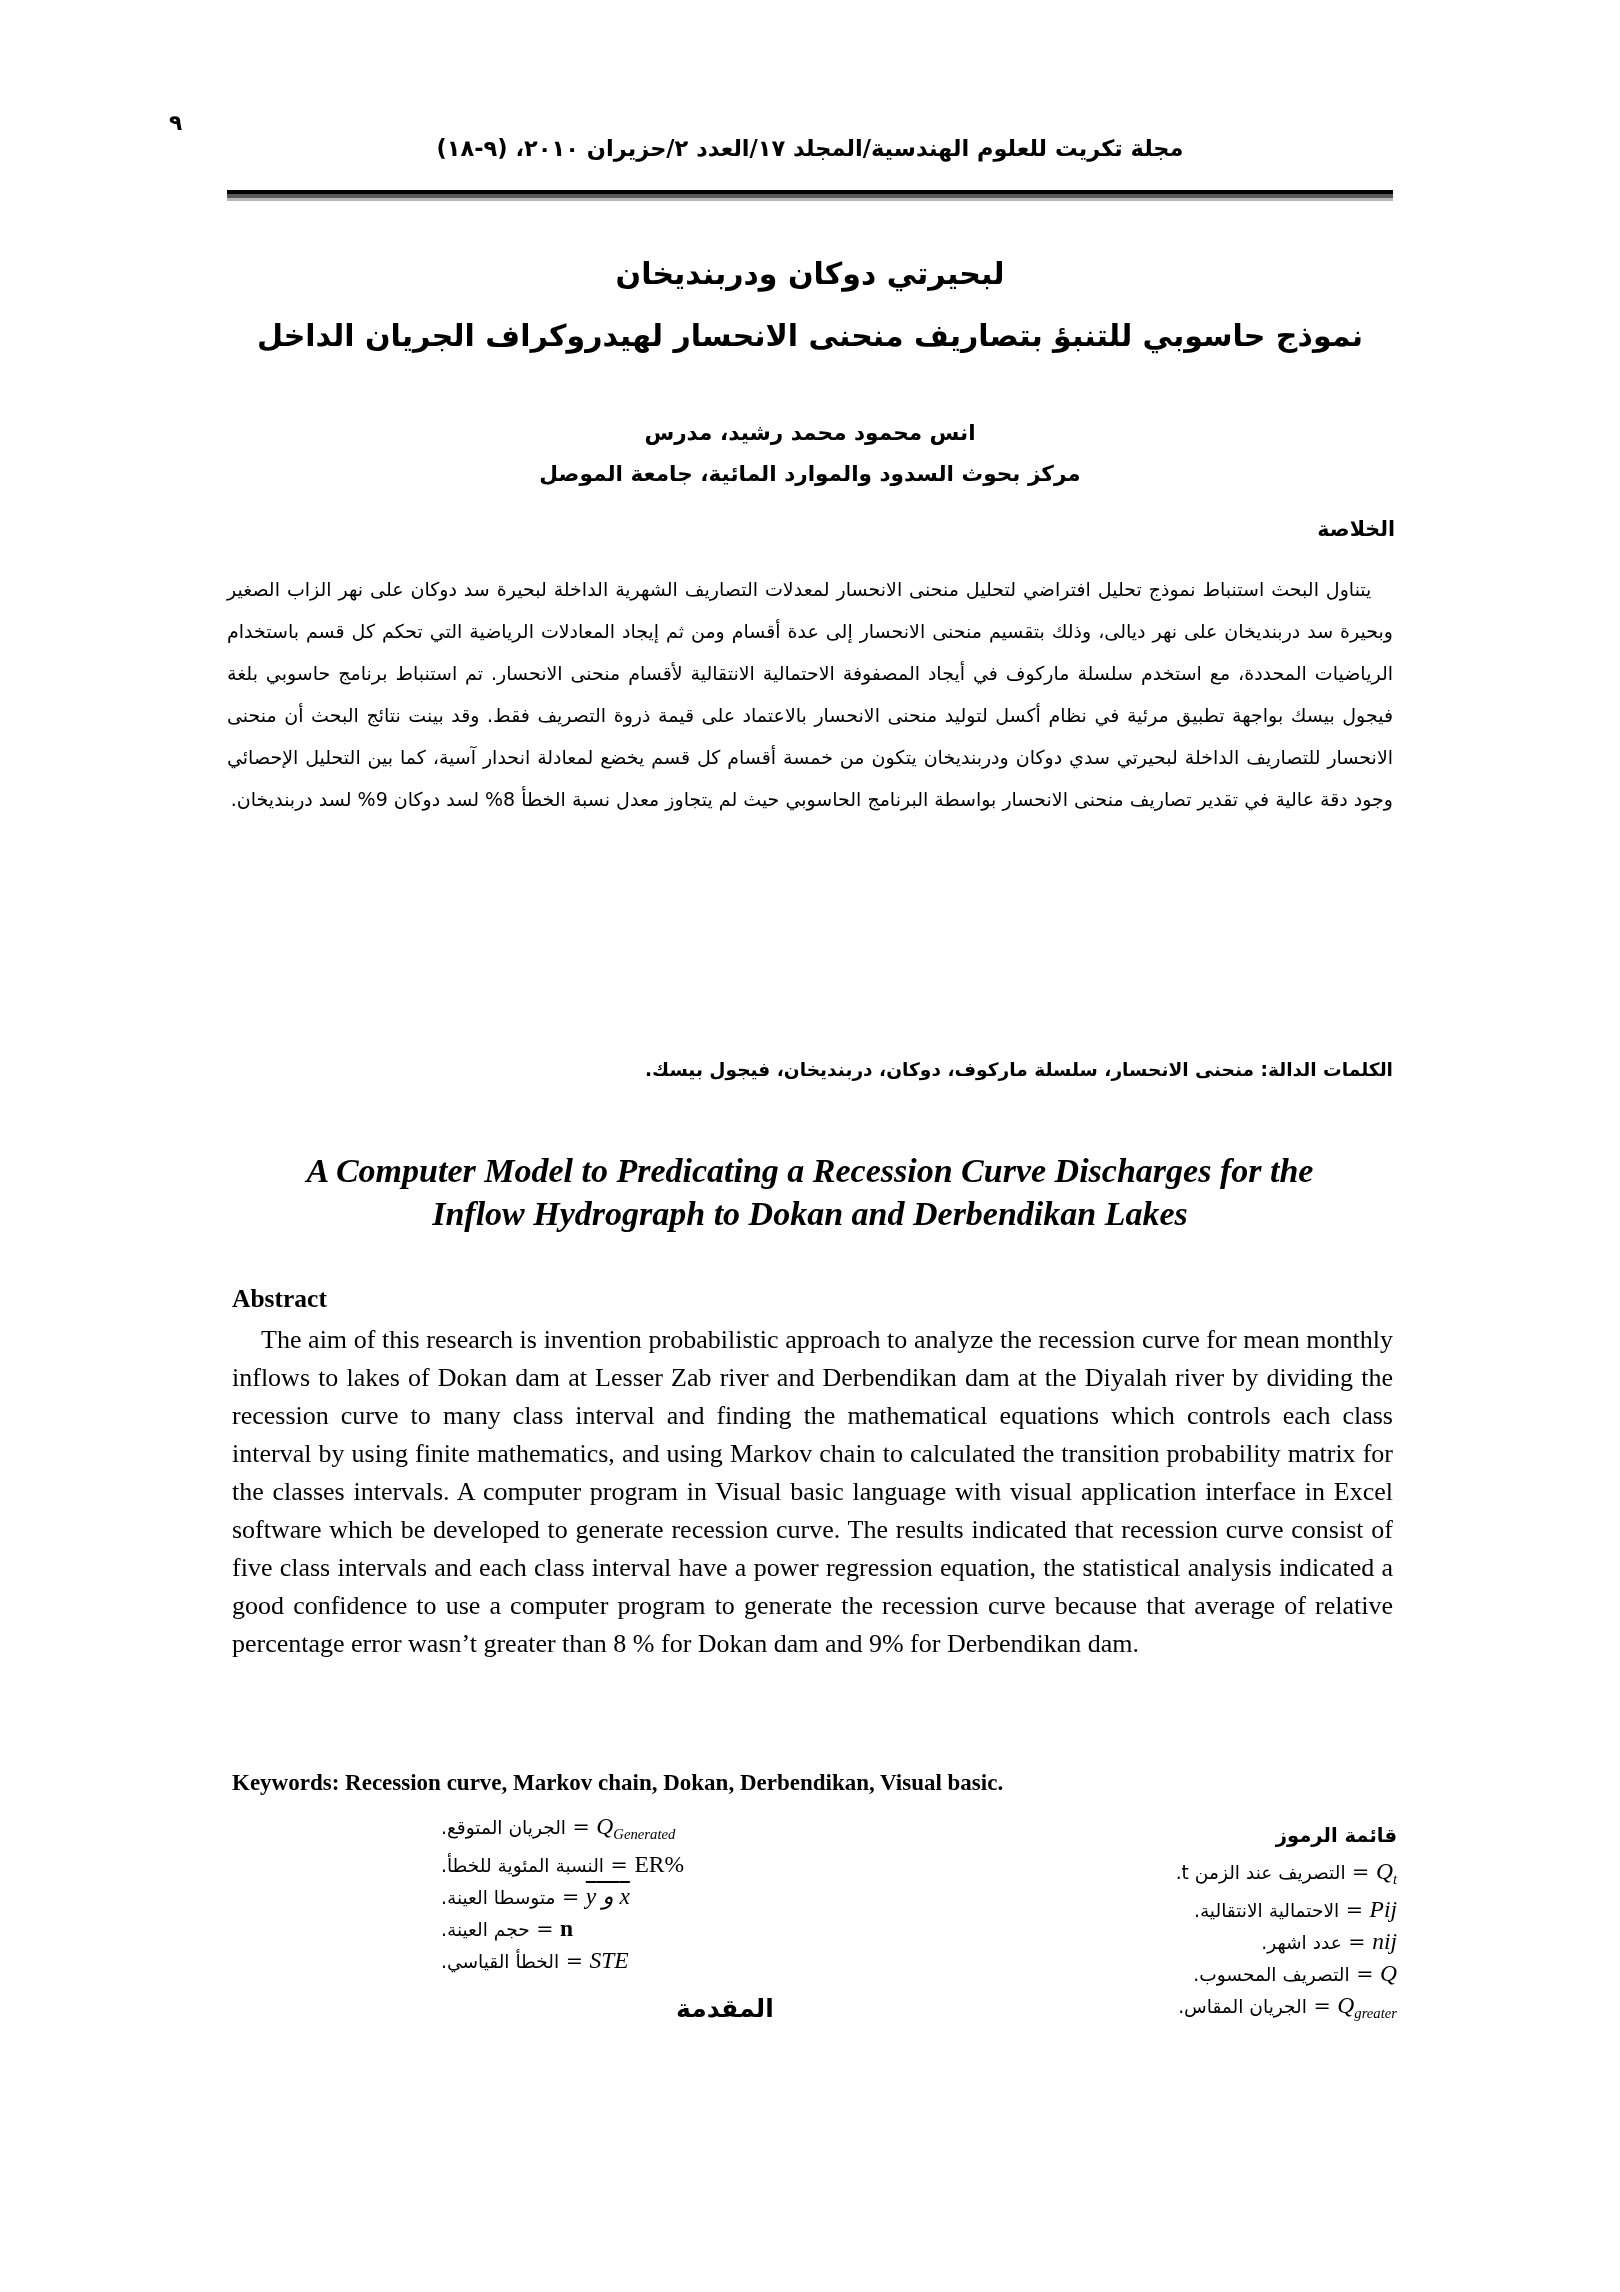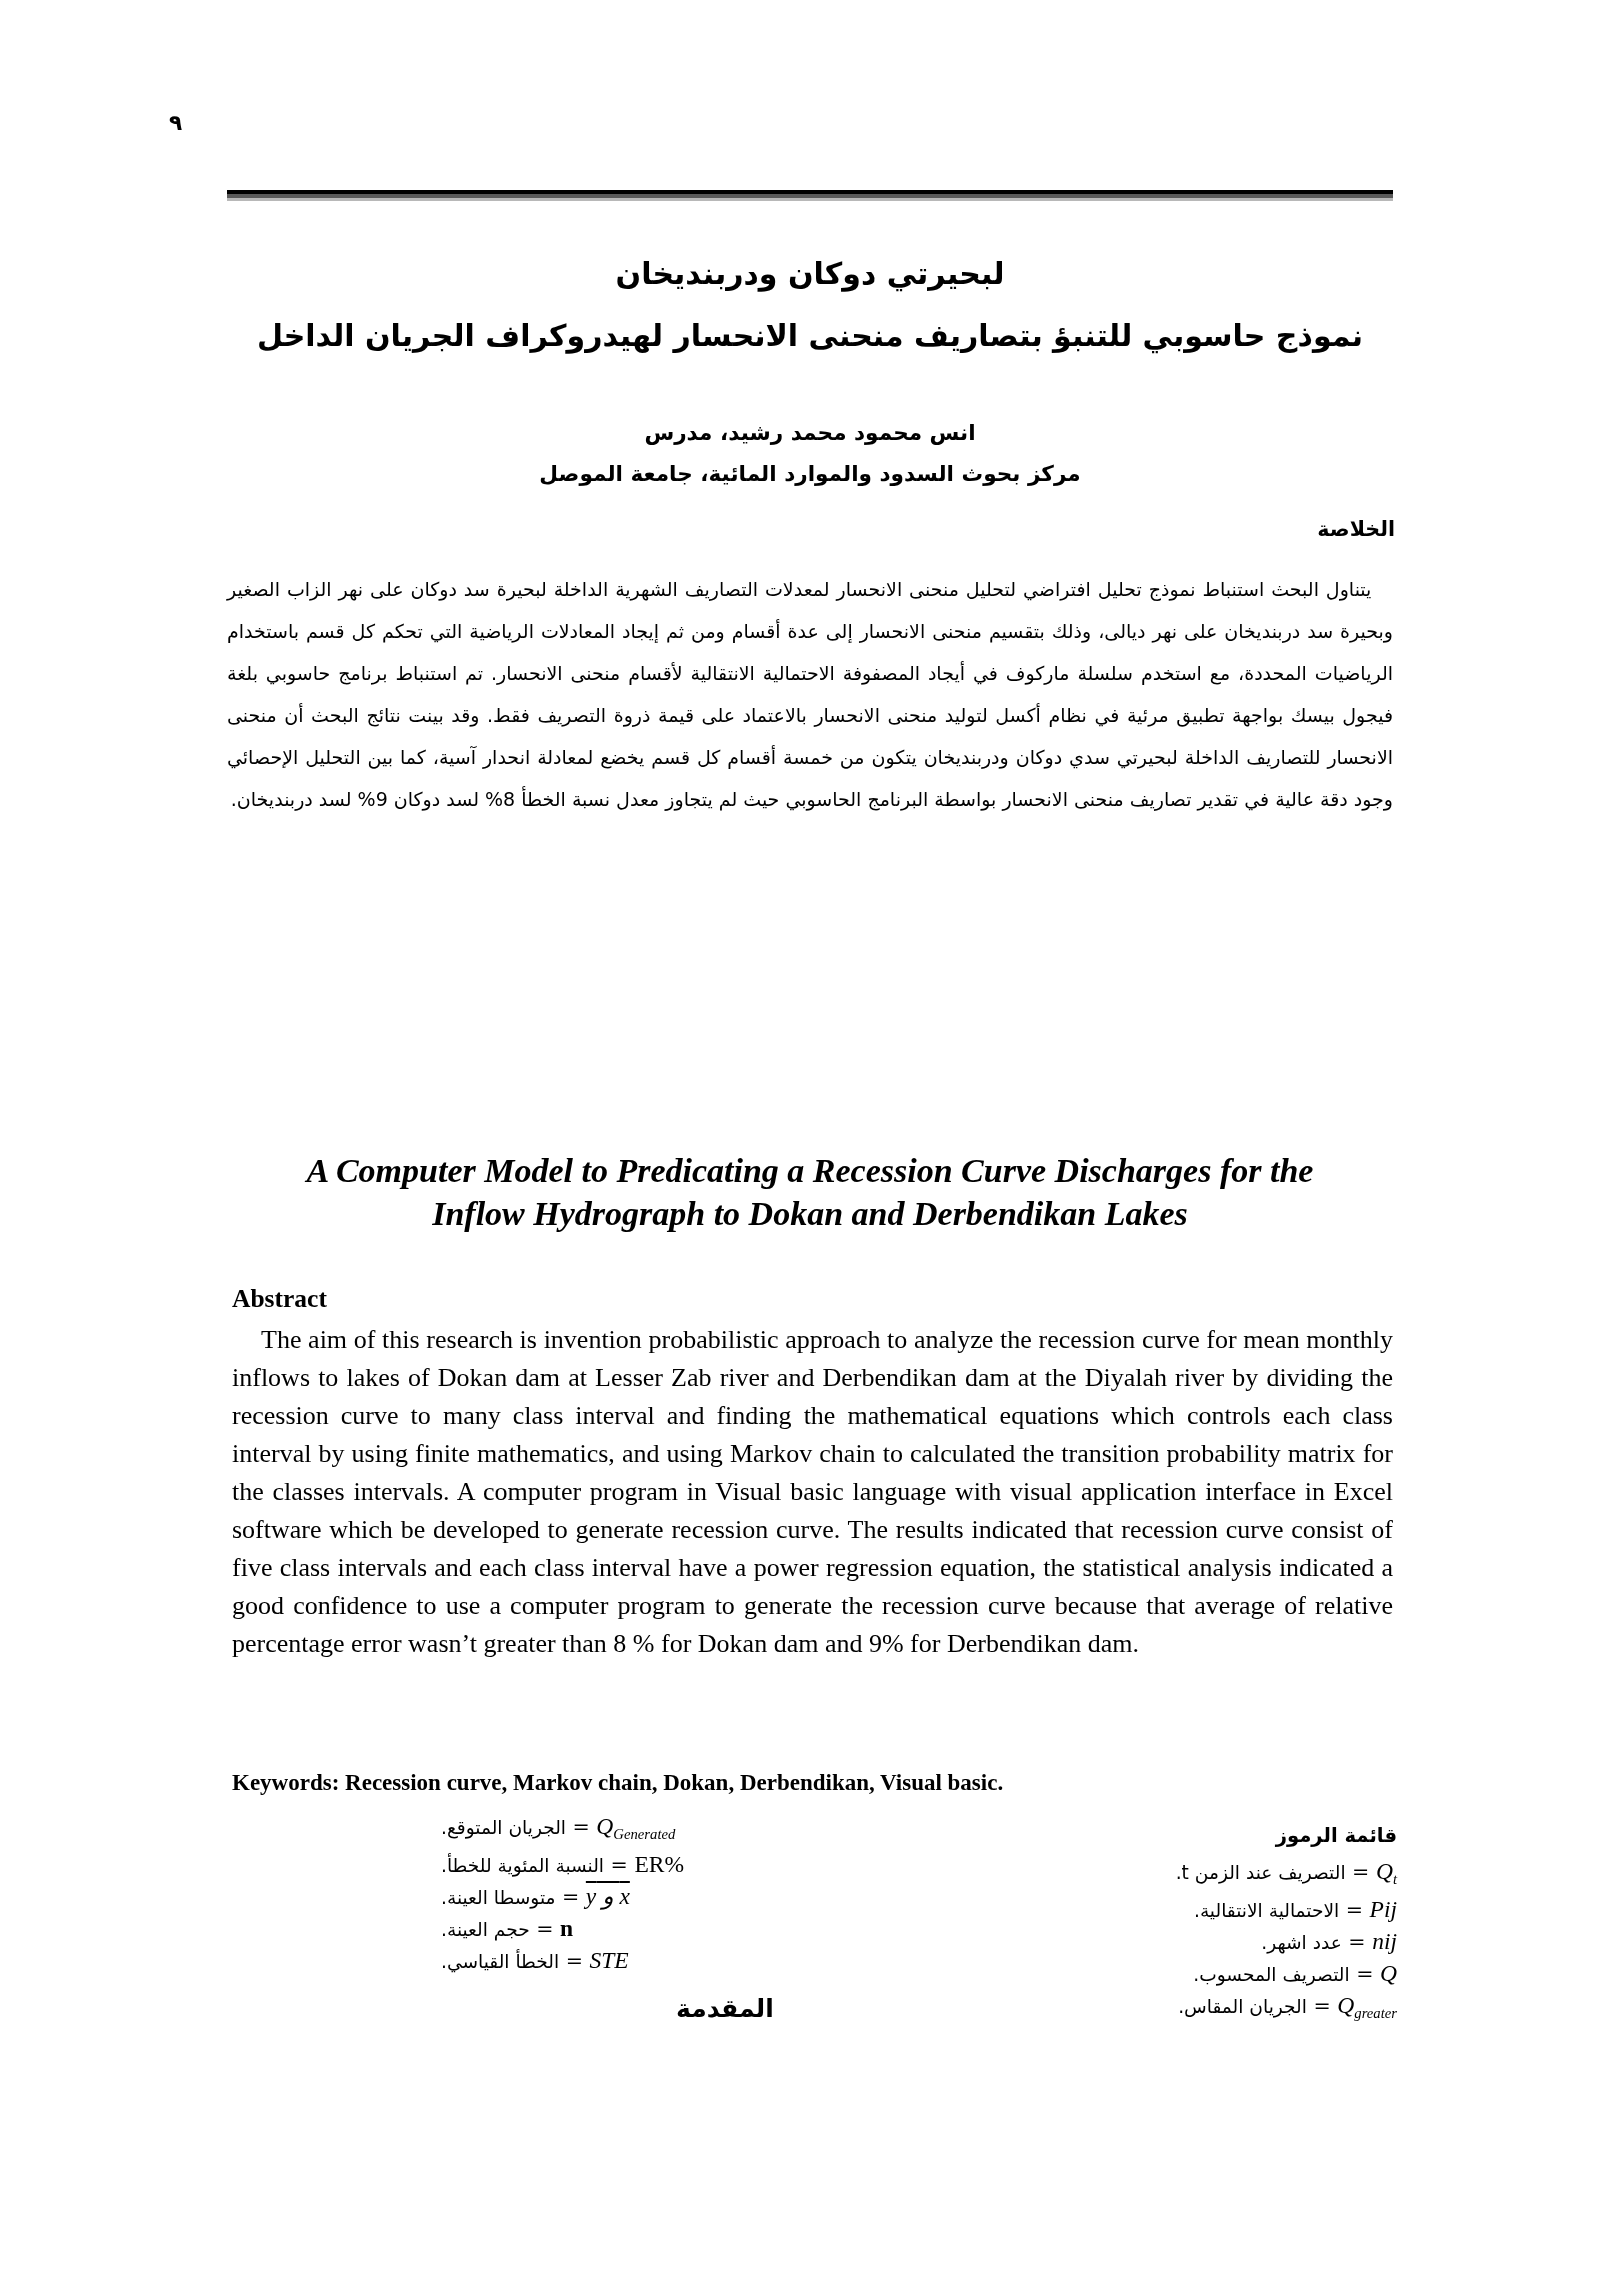--- a/index.html
+++ b/index.html
@@ -98,36 +98,38 @@
       font-family: "DejaVu Sans", sans-serif; font-weight: bold; font-size: 25px;
     }
   </style>
 </head>
 <body>
 
 <div class="page">
 
   <div class="page-number">٩</div>
 
+  <div class="journal-header">مجلة تكريت للعلوم الهندسية/المجلد ١٧/العدد ٢/حزيران ٢٠١٠، (٩-١٨)</div>
   <div class="header-rule">
     <div class="r1"></div>
       <div class="r2"></div>
       <div class="r3"></div>
   </div>
 
   <div class="ar-title">
     <div>لبحيرتي دوكان ودربنديخان</div>
     <div>نموذج حاسوبي للتنبؤ بتصاريف منحنى الانحسار لهيدروكراف الجريان الداخل</div>
   </div>
 
   <div class="ar-author">انس محمود محمد رشيد، مدرس</div>
   <div class="ar-affil">مركز بحوث السدود والموارد المائية، جامعة الموصل</div>
 
   <div class="ar-abstract-heading">الخلاصة</div>
   <p class="ar-abstract">يتناول البحث استنباط نموذج تحليل افتراضي لتحليل منحنى الانحسار لمعدلات التصاريف الشهرية الداخلة لبحيرة سد دوكان على نهر الزاب الصغير وبحيرة سد دربنديخان على نهر ديالى، وذلك بتقسيم منحنى الانحسار إلى عدة أقسام ومن ثم إيجاد المعادلات الرياضية التي تحكم كل قسم باستخدام الرياضيات المحددة، مع استخدم سلسلة ماركوف في أيجاد المصفوفة الاحتمالية الانتقالية لأقسام منحنى الانحسار. تم استنباط برنامج حاسوبي بلغة فيجول بيسك بواجهة تطبيق مرئية في نظام أكسل لتوليد منحنى الانحسار بالاعتماد على قيمة ذروة التصريف فقط. وقد بينت نتائج البحث أن منحنى الانحسار للتصاريف الداخلة لبحيرتي سدي دوكان ودربنديخان يتكون من خمسة أقسام كل قسم يخضع لمعادلة انحدار آسية، كما بين التحليل الإحصائي وجود دقة عالية في تقدير تصاريف منحنى الانحسار بواسطة البرنامج الحاسوبي حيث لم يتجاوز معدل نسبة الخطأ 8% لسد دوكان 9% لسد دربنديخان.</p>
+  <div class="ar-keywords">الكلمات الدالة: منحنى الانحسار، سلسلة ماركوف، دوكان، دربنديخان، فيجول بيسك.</div>
 
   <div class="en-title">
     <div>A Computer Model to Predicating a Recession Curve Discharges for the</div>
     <div>Inflow Hydrograph to Dokan and Derbendikan Lakes</div>
   </div>
 
   <div class="en-abstract-heading">Abstract</div>
   <p class="en-abstract">The aim of this research is invention probabilistic approach to analyze the recession curve for mean monthly inflows to lakes of Dokan dam at Lesser Zab river and Derbendikan dam  at the Diyalah river by dividing the recession curve to many class interval and finding the mathematical equations which controls each class interval by using finite mathematics, and using Markov chain to calculated the transition probability matrix for the classes intervals. A computer program in Visual basic language with visual application interface in Excel software which be developed to generate recession curve. The results indicated that recession curve consist of five class intervals and each class interval have a power regression equation, the statistical analysis indicated a good confidence to use a computer program to generate the recession curve because that average of relative percentage error wasn’t greater than 8 %  for Dokan dam and 9% for Derbendikan dam.</p>
   <div class="en-keywords">Keywords: Recession curve, Markov chain, Dokan, Derbendikan, Visual basic.</div>
 

